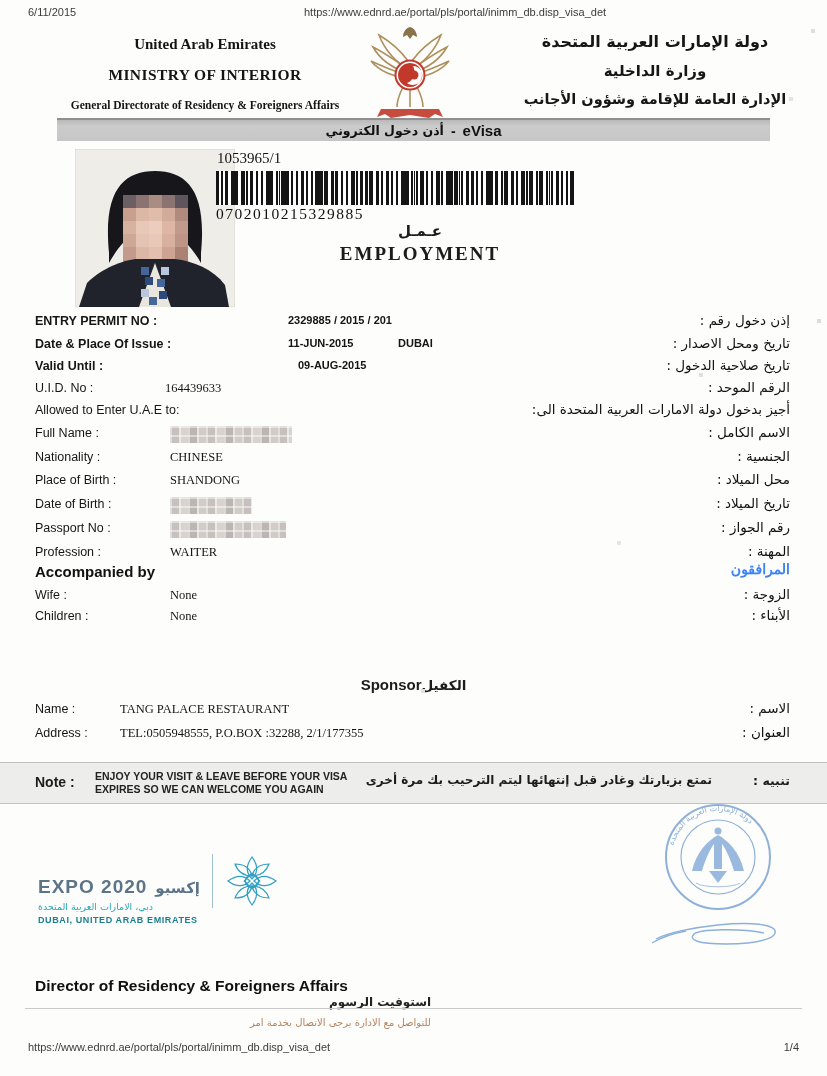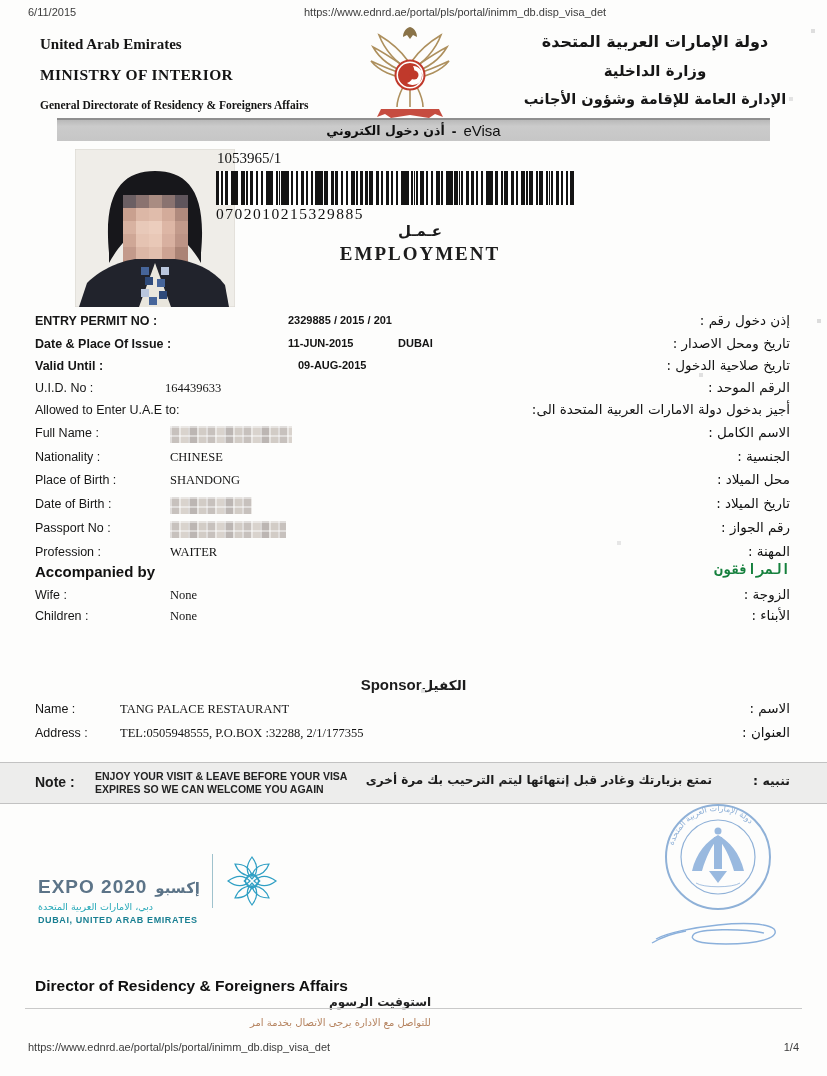--- a/index.html
+++ b/index.html
@@ -7,40 +7,40 @@
   .page { position:relative; width:827px; height:1076px; background:#fdfdfc; overflow:hidden;
           color:#1c1c1c; }
 
   
   .print-date { position:absolute; left:28px; top:6px; font-size:11px; color:#3c3c3c; }
   .print-url  { position:absolute; left:304px; top:6px; font-size:11px; color:#3c3c3c; }
   .footer-url { position:absolute; left:28px; top:1041px; font-size:11px; color:#3c3c3c; }
   .page-num   { position:absolute; right:28px; top:1041px; font-size:11px; color:#3c3c3c; }
 
   
-  .hdr-en { position:absolute; left:40px; top:36px; width:330px; text-align:left;
+  .hdr-en { position:absolute; left:40px; top:36px; width:330px; text-align:center;
             font-family:"Liberation Serif", serif; font-weight:bold; color:#141414; }
   .hdr-en .l1 { font-size:15px; margin-bottom:13px; }
   .hdr-en .l2 { font-size:15.5px; letter-spacing:.4px; margin-bottom:15px; }
   .hdr-en .l3 { font-size:11.5px; }
   .hdr-ar { position:absolute; right:22px; top:32px; width:300px; text-align:center;
             font-family:"DejaVu Sans", sans-serif; font-weight:bold; color:#161616; }
   .hdr-ar .a1 { font-size:16px; margin-bottom:11px; }
   .hdr-ar .a2 { font-size:15px; margin-bottom:11px; }
   .hdr-ar .a3 { font-size:14.5px; }
   .emblem { position:absolute; left:367px; top:25px; }
 
   
   .evisa-bar { position:absolute; left:57px; top:118px; width:713px; height:23px;
                background:linear-gradient(#b9b9b9,#cbcbcb 30%,#c6c6c6);
                border-top:2px solid #8f8f8f;
                display:flex; align-items:center; justify-content:center; gap:7px; color:#101010; }
   .evisa-bar .ar-t { font-family:"DejaVu Sans", sans-serif; font-size:12.5px; font-weight:bold; }
   .evisa-bar .dash { font-weight:bold; font-size:14px; }
-  .evisa-bar .ev   { font-size:15px; font-weight:normal; }
+  .evisa-bar .ev   { font-size:15px; font-weight:bold; }
 
   
   .photo { position:absolute; left:75px; top:149px; width:160px; height:158px; }
 
   
   .file-no   { position:absolute; left:217px; top:150px; font-family:"Liberation Serif", serif;
                font-size:15px; color:#111; }
   .barcode   { position:absolute; left:216px; top:171px; width:358px; height:34px;
                background:
                  repeating-linear-gradient(90deg,#141414 0 2px,transparent 2px 5px),
@@ -74,22 +74,22 @@
   .pixel { display:inline-block; height:17px; vertical-align:top;
            background-image:
              linear-gradient(90deg, rgba(255,255,255,.45) 2px, transparent 2px),
              linear-gradient(rgba(255,255,255,.45) 2px, transparent 2px),
              repeating-linear-gradient(90deg,#c7c1bd 0 9px,#d9d3cd 9px 18px,#bcb6b3 18px 27px,#d2ccc6 27px 36px),
              repeating-linear-gradient(#cfc9c3 0 9px,#beb8b4 9px 18px);
            background-size:9px 9px,9px 9px,auto,auto; }
   .w120 { width:122px; } .w80 { width:82px; } .w115 { width:116px; }
 
   .sec-head { position:absolute; font-size:15px; font-weight:bold; color:#111; }
-  .sec-head-ar { position:absolute; right:37px; font-family:Liberation Mono, monospace;
-                 font-size:14px; font-weight:bold; color:#15803d; }
+  .sec-head-ar { position:absolute; right:37px; font-family:Liberation Sans, sans-serif;
+                 font-size:14px; font-weight:bold; color:#3b82f6; }
 
   .sponsor-head { position:absolute; left:0; top:676px; width:827px; display:flex;
                   justify-content:center; align-items:center; }
   .sponsor-head .en { font-size:15px; font-weight:bold; }
   .sponsor-head .arr { font-family:"DejaVu Sans", sans-serif; font-size:13.5px; font-weight:bold; }
 
   
   .note-band { position:absolute; left:0; top:762px; width:827px; height:42px;
                background:#ededec; border-top:1px solid #c2c2c2; border-bottom:1px solid #c2c2c2; }
   .note-band .nlbl { position:absolute; left:35px; top:11px; font-size:14px; font-weight:bold; }

